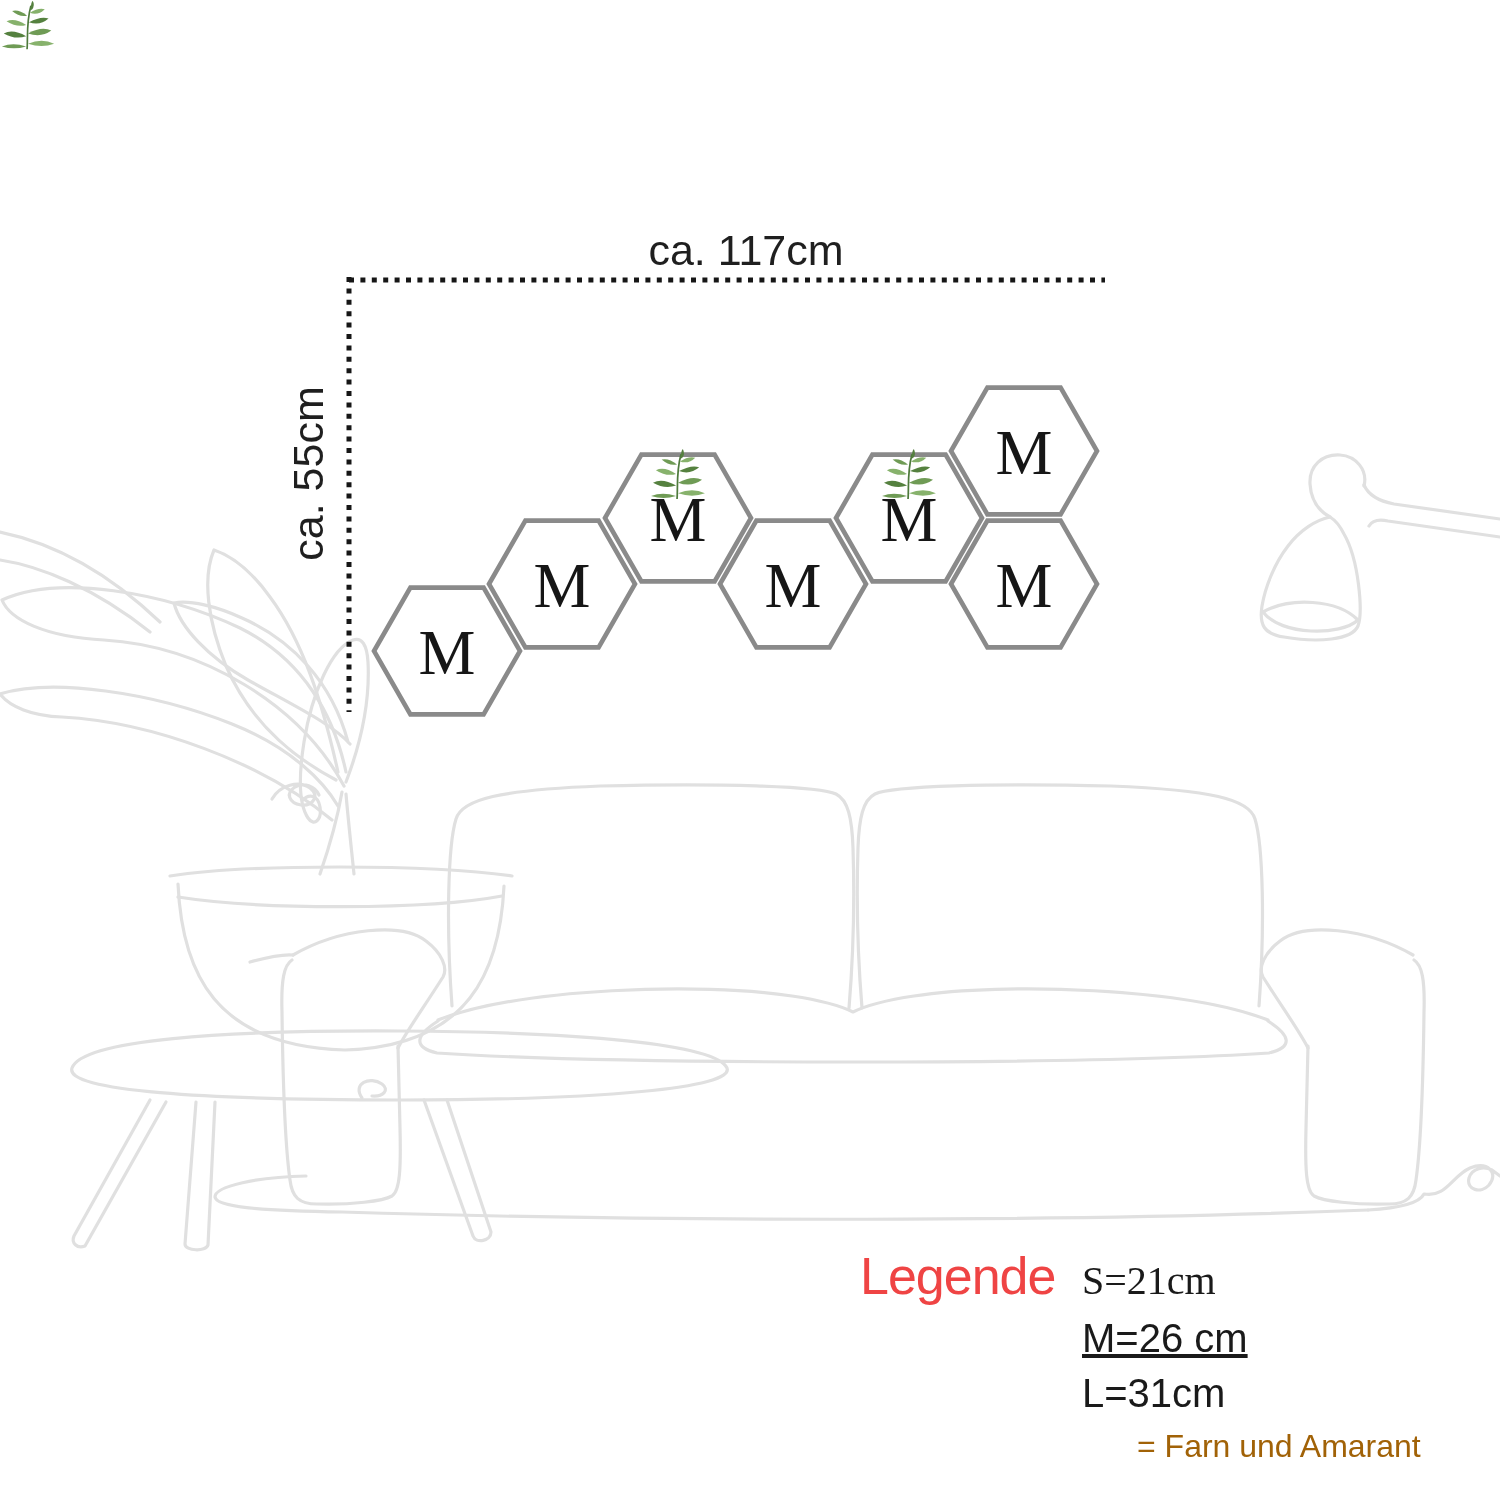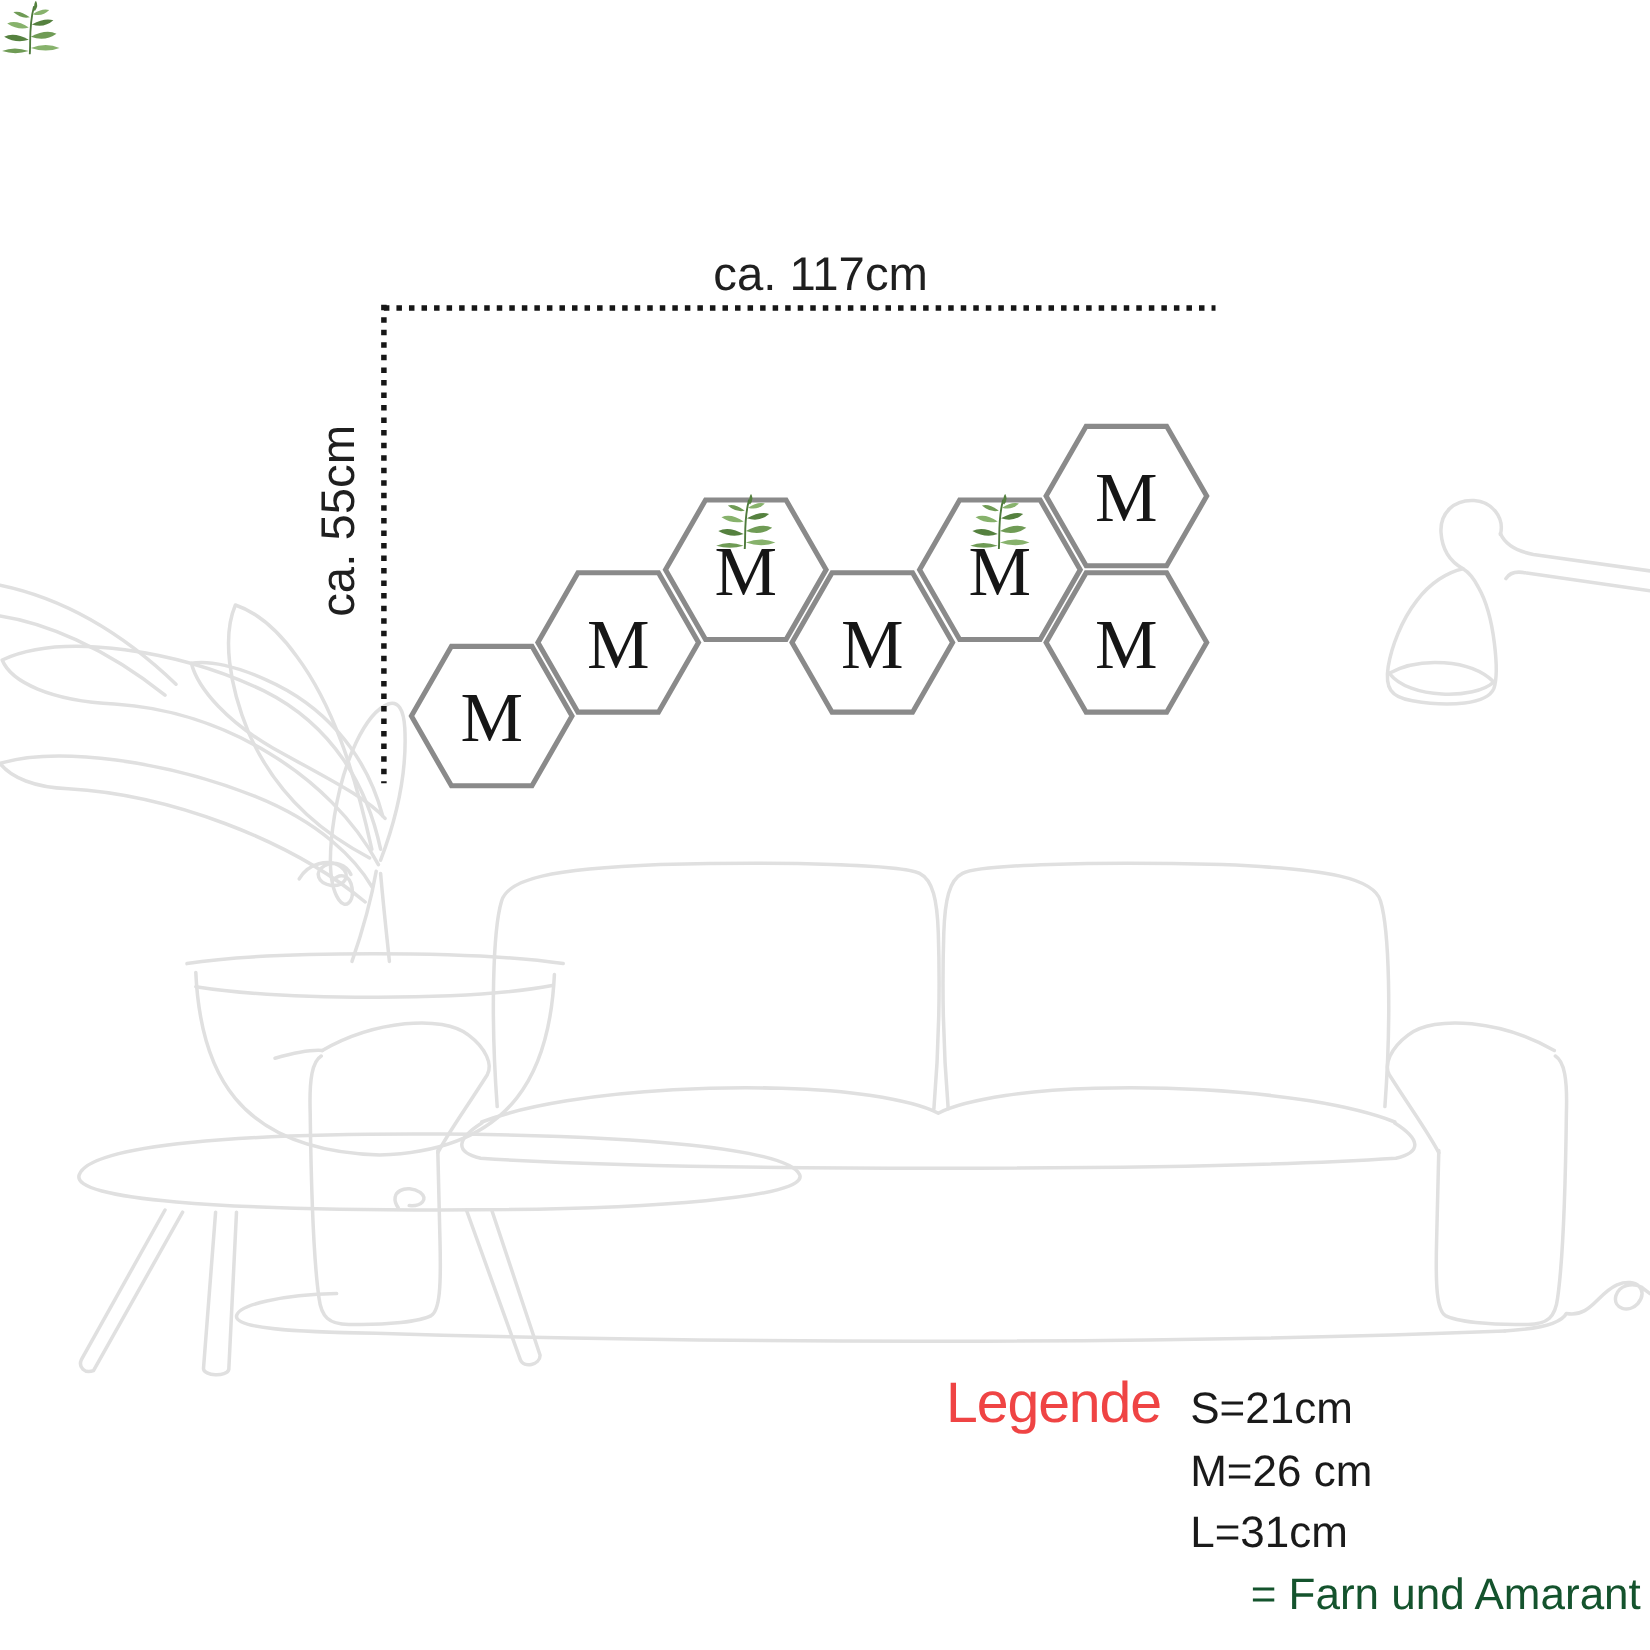--- a/index.html
+++ b/index.html
@@ -36,25 +36,25 @@
   .dim-height{left:158px;top:452px;width:300px;transform:rotate(-90deg);}
   
   .legend-title{
     position:absolute;left:860px;top:1250px;
     font-size:52px;letter-spacing:-1px;color:#ef4444;line-height:1;
   }
   .legend-item{
     position:absolute;left:1082px;
     font-size:40px;color:#1a1a1a;line-height:1;white-space:nowrap;
   }
-  .legend-item.s{top:1261px;}
-  .legend-item.m{top:1318px;}
+  .legend-item.s{top:1261px;font-family:Liberation Serif, serif;}
+  .legend-item.m{top:1318px;text-decoration:underline;}
   .legend-item.l{top:1373px;text-align:right;}
   .legend-fern-icon{position:absolute;left:1076px;top:1410px;}
-  .legend-fern-text{position:absolute;left:1137px;top:1430px;font-size:40px;color:#14532d;line-height:1;white-space:nowrap;}
+  .legend-fern-text{position:absolute;left:1137px;top:1430px;font-size:32px;color:#a16207;line-height:1;white-space:nowrap;}
 </style>
 </head>
 <body>
 
 <div class="canvas">
 
   <svg width="0" height="0">
     <defs>
       <symbol id="fern-shape" viewBox="0 0 60 52">
         <path d="M29,52 C30,40 28,24 33,6" fill="none" stroke="#4e7a3c" stroke-width="1.8" stroke-linecap="round"></path>

